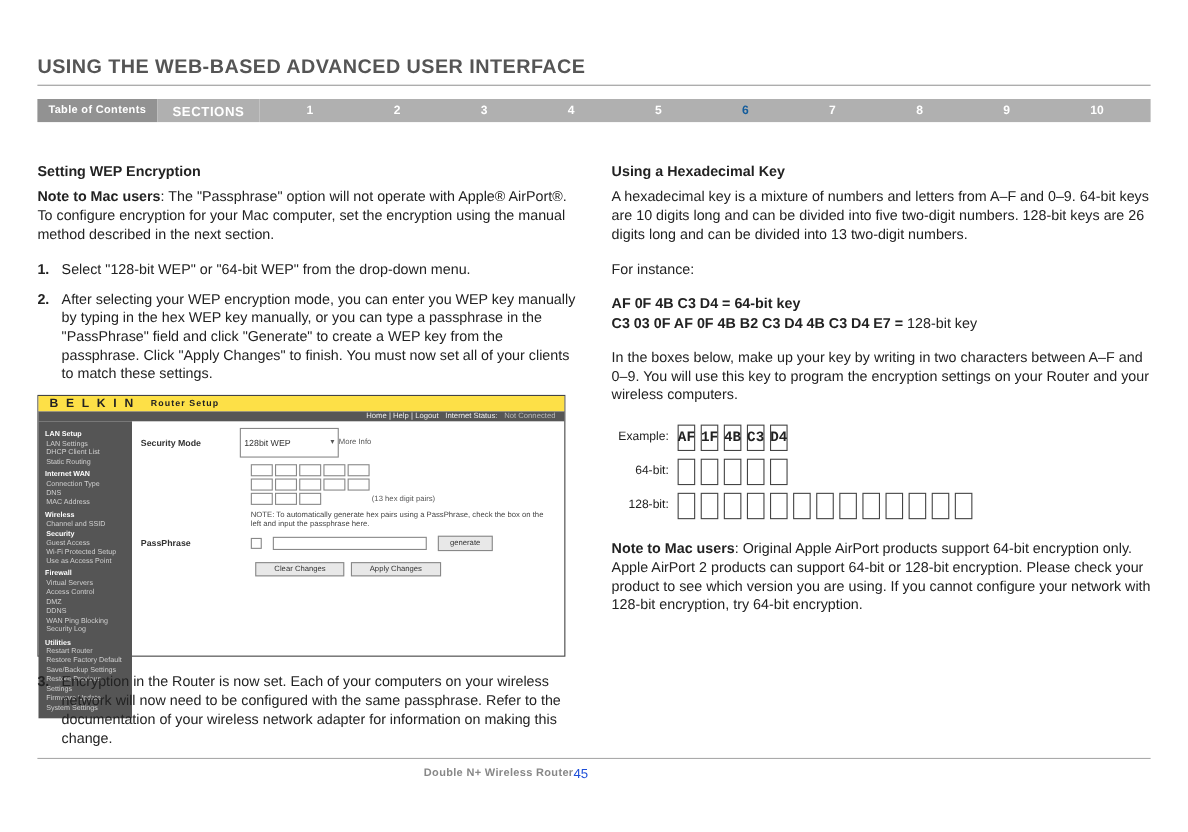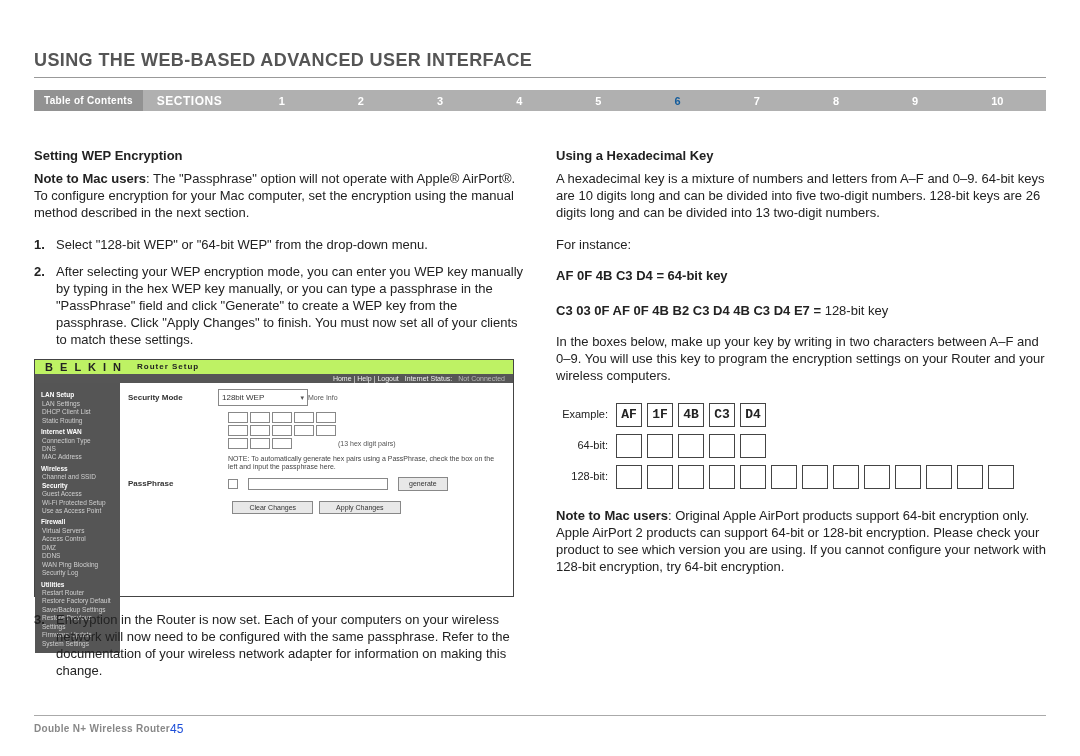--- a/index.html
+++ b/index.html
@@ -18,56 +18,56 @@
   .col { flex:1; font-size:13px; line-height:1.32; color:#222; }
   .h { font-weight:bold; font-size:13px; margin-bottom:6px; }
   .para { margin-bottom:14px; }
   .bold { font-weight:bold; }
   ol.steps { list-style:none; counter-reset: none; padding-left:0; }
   ol.steps > li { position:relative; padding-left:22px; margin-bottom:10px; }
   .num { position:absolute; left:0; font-weight:bold; }
 
   
   .router-shot { border:1px solid #444; width:480px; height:238px; font-size:8px; background:#fff; display:flex; flex-direction:column; margin-bottom:14px; }
-  .router-top { height:20px; background:#bef264; display:flex; align-items:center; padding:0 10px; font-weight:bold; letter-spacing:1px; }
+  .router-top { height:20px; background:#fde047; display:flex; align-items:center; padding:0 10px; font-weight:bold; letter-spacing:1px; }
   .router-top .brand { font-size:11px; letter-spacing:2px; }
   .router-top .rsetup { margin-left:14px; font-weight:bold; font-size:8px; }
   .router-meta { height:12px; background:#565656; color:#eee; font-size:7px; display:flex; justify-content:flex-end; padding:0 8px; gap:6px; align-items:center; }
   .router-body { flex:1; display:flex; }
   .router-side { width:85px; background:#555; color:#ccc; padding:5px 6px; font-size:6.5px; line-height:1.3; }
   .router-side .grp { color:#fff; font-weight:bold; margin-top:3px; }
   .router-side .it { color:#cfcfcf; padding-left:1px; }
   .router-side .it.sel { color:#fff; font-weight:bold; }
   .router-main { flex:1; padding:6px 8px; color:#333; }
   .router-crumb { font-size:8px; font-weight:bold; margin-bottom:6px; }
   .router-row { display:flex; align-items:center; margin-bottom:6px; }
   .router-label { width:90px; font-size:8px; font-weight:bold; }
-  .router-select { border:1px solid #888; height:17px; width:90px; display:inline-flex; align-items:center; justify-content:space-between; padding:0 3px; font-size:8px; background:#fff;}
+  .router-select { border:1px solid #888; height:27px; width:90px; display:inline-flex; align-items:center; justify-content:space-between; padding:0 3px; font-size:8px; background:#fff;}
   .chev { font-size:7px; color:#555; }
   .more { font-size:7px; color:#555; }
   .grid-boxes { display:flex; flex-direction:column; gap:2px; padding-left:100px; margin-bottom:4px;}
   .boxrow { display:flex; gap:2px; }
   .mini-box { width:20px; height:11px; border:1px solid #888; background:#fff; }
   .hint { font-size:7px; color:#555; padding-left:210px; margin-top:-14px; margin-bottom:6px;}
   .note-row { font-size:7px; color:#444; padding-left:100px; line-height:1.2; margin-bottom:6px;}
   .note-row .nt { font-weight:normal;}
   .pf-row { display:flex; align-items:center; gap:10px; }
   .pf-input { width:140px; height:12px; border:1px solid #888; background:#fff;}
   .pf-chk { width:10px; height:10px; border:1px solid #888; display:inline-block; }
   .gen-btn { border:1px solid #888; background:#e8e8e8; font-size:7px; padding:1px 10px; }
   .act-btns { display:flex; gap:6px; justify-content:center; margin-top:10px; }
   .act-btn { border:1px solid #888; background:#e8e8e8; font-size:7px; padding:1px 16px; }
 
   
   .key-grid { margin:18px 0; font-size:12px; }
   .key-row { display:flex; align-items:center; margin-bottom:7px; }
   .key-label { width:60px; text-align:right; padding-right:8px; font-size:11px; }
-  .kbox { width:26px; height:24px; border:1.5px solid #444; margin-right:5px; display:flex; align-items:center; justify-content:center; font-weight:bold; font-family:"Courier New",monospace; font-size:13px;}
-
-  .footer { display:flex; align-items:center; justify-content:flex-start; margin-top:26px; border-top:1px solid #aaa; padding-top:6px; height:20px;}
+  .kbox { width:16px; height:24px; border:1.5px solid #444; margin-right:5px; display:flex; align-items:center; justify-content:center; font-weight:bold; font-family:"Courier New",monospace; font-size:13px;}
+
+  .footer { display:flex; align-items:center; justify-content:center; border-top:1px solid #aaa; padding-top:6px; height:20px;}
   .footer .prod { font-size:10px; font-weight:bold; color:#888; letter-spacing:0.3px; }
   .footer .pg { font-size:12px; font-weight:normal; color:#1d4ed8; }
   .footer .spacer { width:160px; }
 </style>
 </head>
 <body>
 
 <div class="page">
 
   <div class="title-wrap">
@@ -197,21 +197,21 @@
       <ol class="steps">
         <li><span class="num">3.</span><span>Encryption in the Router is now set. Each of your computers on your wireless network will now need to be configured with the same passphrase. Refer to the documentation of your wireless network adapter for information on making this change.</span></li>
       </ol>
     </div>
 
     <div class="col">
       <div class="h">Using a Hexadecimal Key</div>
       <div class="para">A hexadecimal key is a mixture of numbers and letters from A–F and 0–9. 64-bit keys are 10 digits long and can be divided into five two-digit numbers. 128-bit keys are 26 digits long and can be divided into 13 two-digit numbers.</div>
 
       <div class="para">For instance:</div>
-      <div style="margin-bottom:18px;"><span class="bold">AF 0F 4B C3 D4 = 64-bit key</span></div>
+      <div style="margin-bottom:1px;"><span class="bold">AF 0F 4B C3 D4 = 64-bit key</span></div>
       <div class="para"><span class="bold">C3 03 0F AF 0F 4B B2 C3 D4 4B C3 D4 E7 =</span><span> 128-bit key</span></div>
 
       <div class="para">In the boxes below, make up your key by writing in two characters between A–F and 0–9. You will use this key to program the encryption settings on your Router and your wireless computers.</div>
 
       <div class="key-grid">
         <div class="key-row">
           <div class="key-label">Example:</div>
           <div class="kbox">AF</div>
           <div class="kbox">1F</div>
           <div class="kbox">4B</div>

